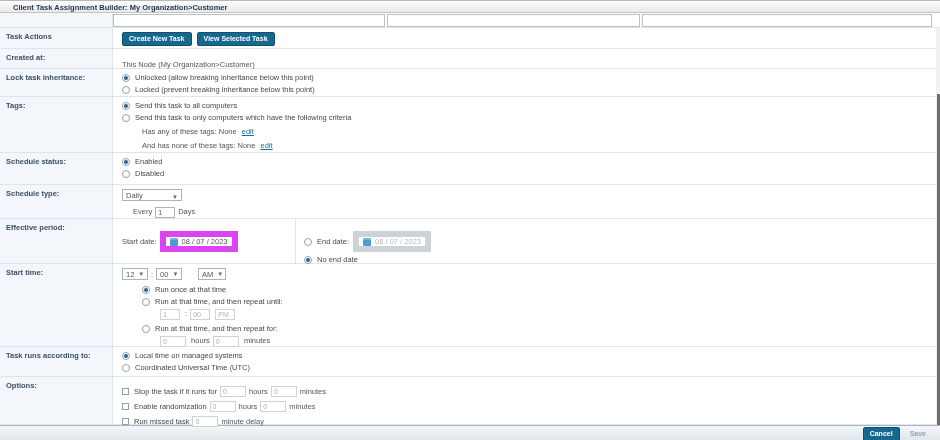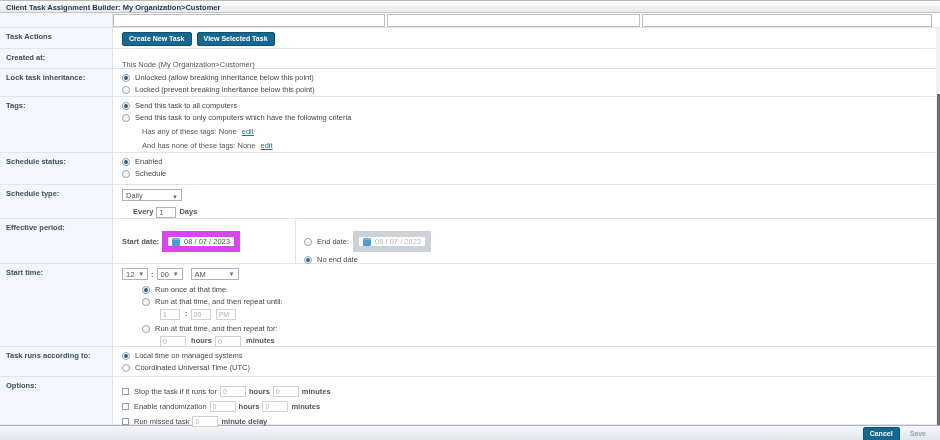--- a/index.html
+++ b/index.html
@@ -12,21 +12,21 @@
   }
   .app { position: relative; width: 940px; height: 440px; border-top: 1px solid #b9b9b9; }
 
   
   .titlebar {
     height: 12px;
     background: linear-gradient(#fdfdfd, #e9e9e9);
     border-bottom: 1px solid #c4c4c4;
     color: #1f3550;
     font-weight: bold;
-    padding: 2px 0 0 6px;
+    padding: 2px 0 0 13px;
   }
 
   
   .row { display: flex; width: 940px; border-bottom: 1px solid #dde6f0; }
   .label-cell {
     width: 113px; flex: 0 0 113px;
     background: #f3f6fa;
     border-right: 1px solid #dde6f0;
     padding: 4px 16px 0 6px;
     font-weight: bold;
@@ -94,21 +94,21 @@
     width: 8px; height: 8px; border-radius: 1px;
     background: linear-gradient(#6cb6e4 30%, #4d9ccf 30%);
     margin-right: 4px; flex: 0 0 8px;
   }
   .datetxt { color: #555; }
   .dateinput.dis .datetxt { color: #b8b8b8; }
   .dateinput.dis { border-color: #ccd2d8; }
 
   .link { color: #1a6e9e; text-decoration: underline; margin-left: 3px; cursor: pointer; }
   .plain { color: #555; }
-  .inline-lbl { color: #555; margin: 0 3px; font-weight: bold; }
+  .inline-lbl { color: #555; margin: 0 3px; }
 
   
   .split { display: flex; padding: 0; }
   .split-left { width: 182px; flex: 0 0 182px; padding: 4px 0 0 9px; }
   .split-right { flex: 1; border-left: 1px solid #dde6f0; padding: 4px 0 0 8px; }
 
   .indent1 { margin-left: 20px; }
   .indent2 { margin-left: 38px; }
 
   
@@ -210,21 +210,21 @@
 
   <div class="row rh-status">
     <div class="label-cell">Schedule status:</div>
     <div class="content">
       <div class="opt">
         <span class="radio sel"></span>
         <span class="optlbl">Enabled</span>
       </div>
       <div class="opt">
         <span class="radio"></span>
-        <span class="optlbl">Schedule</span>
+        <span class="optlbl">Disabled</span>
       </div>
     </div>
   </div>
 
   <div class="row rh-type">
     <div class="label-cell">Schedule type:</div>
     <div class="content">
       <div class="select" style="width:60px;align-items:flex-end;">
         <span>Daily</span>
         <span class="chev">▼</span>
@@ -271,21 +271,21 @@
         <div class="inline">
           <span class="select" style="width:26px;">
             <span>12</span>
               <span class="chev">▼</span>
           </span>
           <span class="inline-lbl">:</span>
           <span class="select" style="width:26px;">
             <span>00</span>
               <span class="chev">▼</span>
           </span>
-          <span class="select" style="width:48px;margin-left:8px;">
+          <span class="select" style="width:28px;margin-left:16px;">
             <span>AM</span>
               <span class="chev">▼</span>
           </span>
         </div>
         <div class="opt indent1 mt5">
           <span class="radio sel"></span>
           <span class="optlbl">Run once at that time</span>
         </div>
         <div class="opt indent1">
           <span class="radio"></span>

